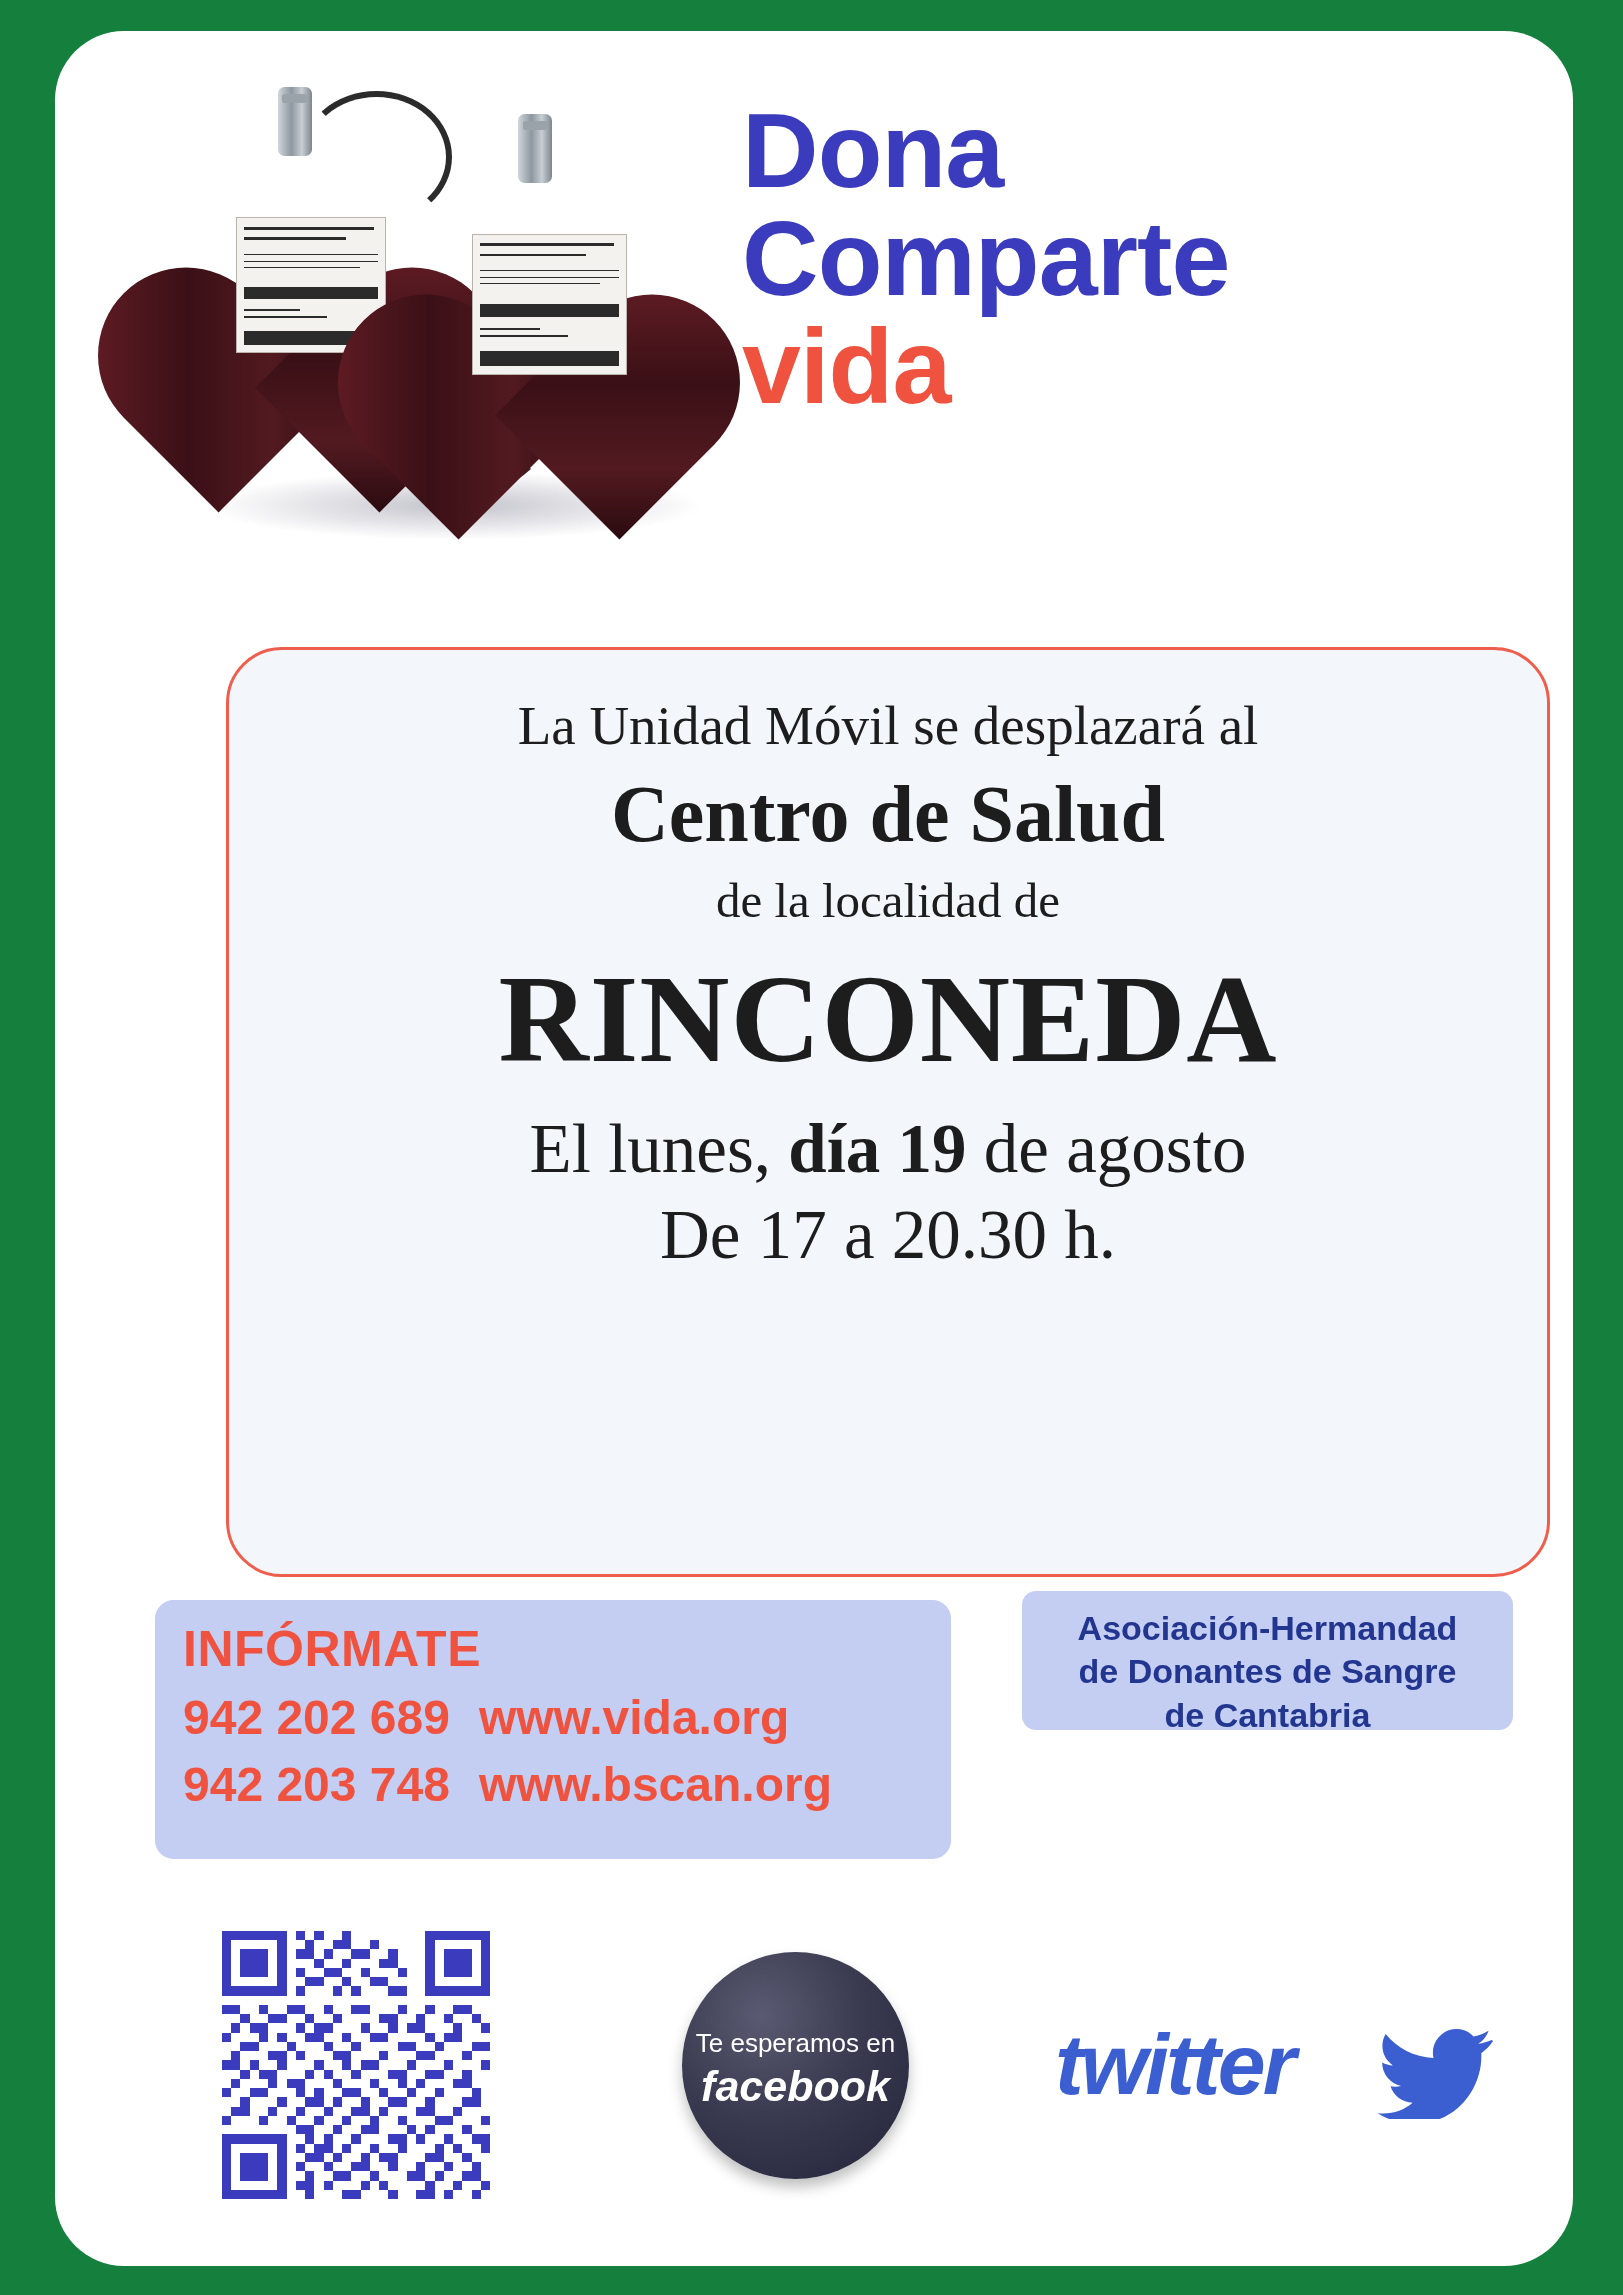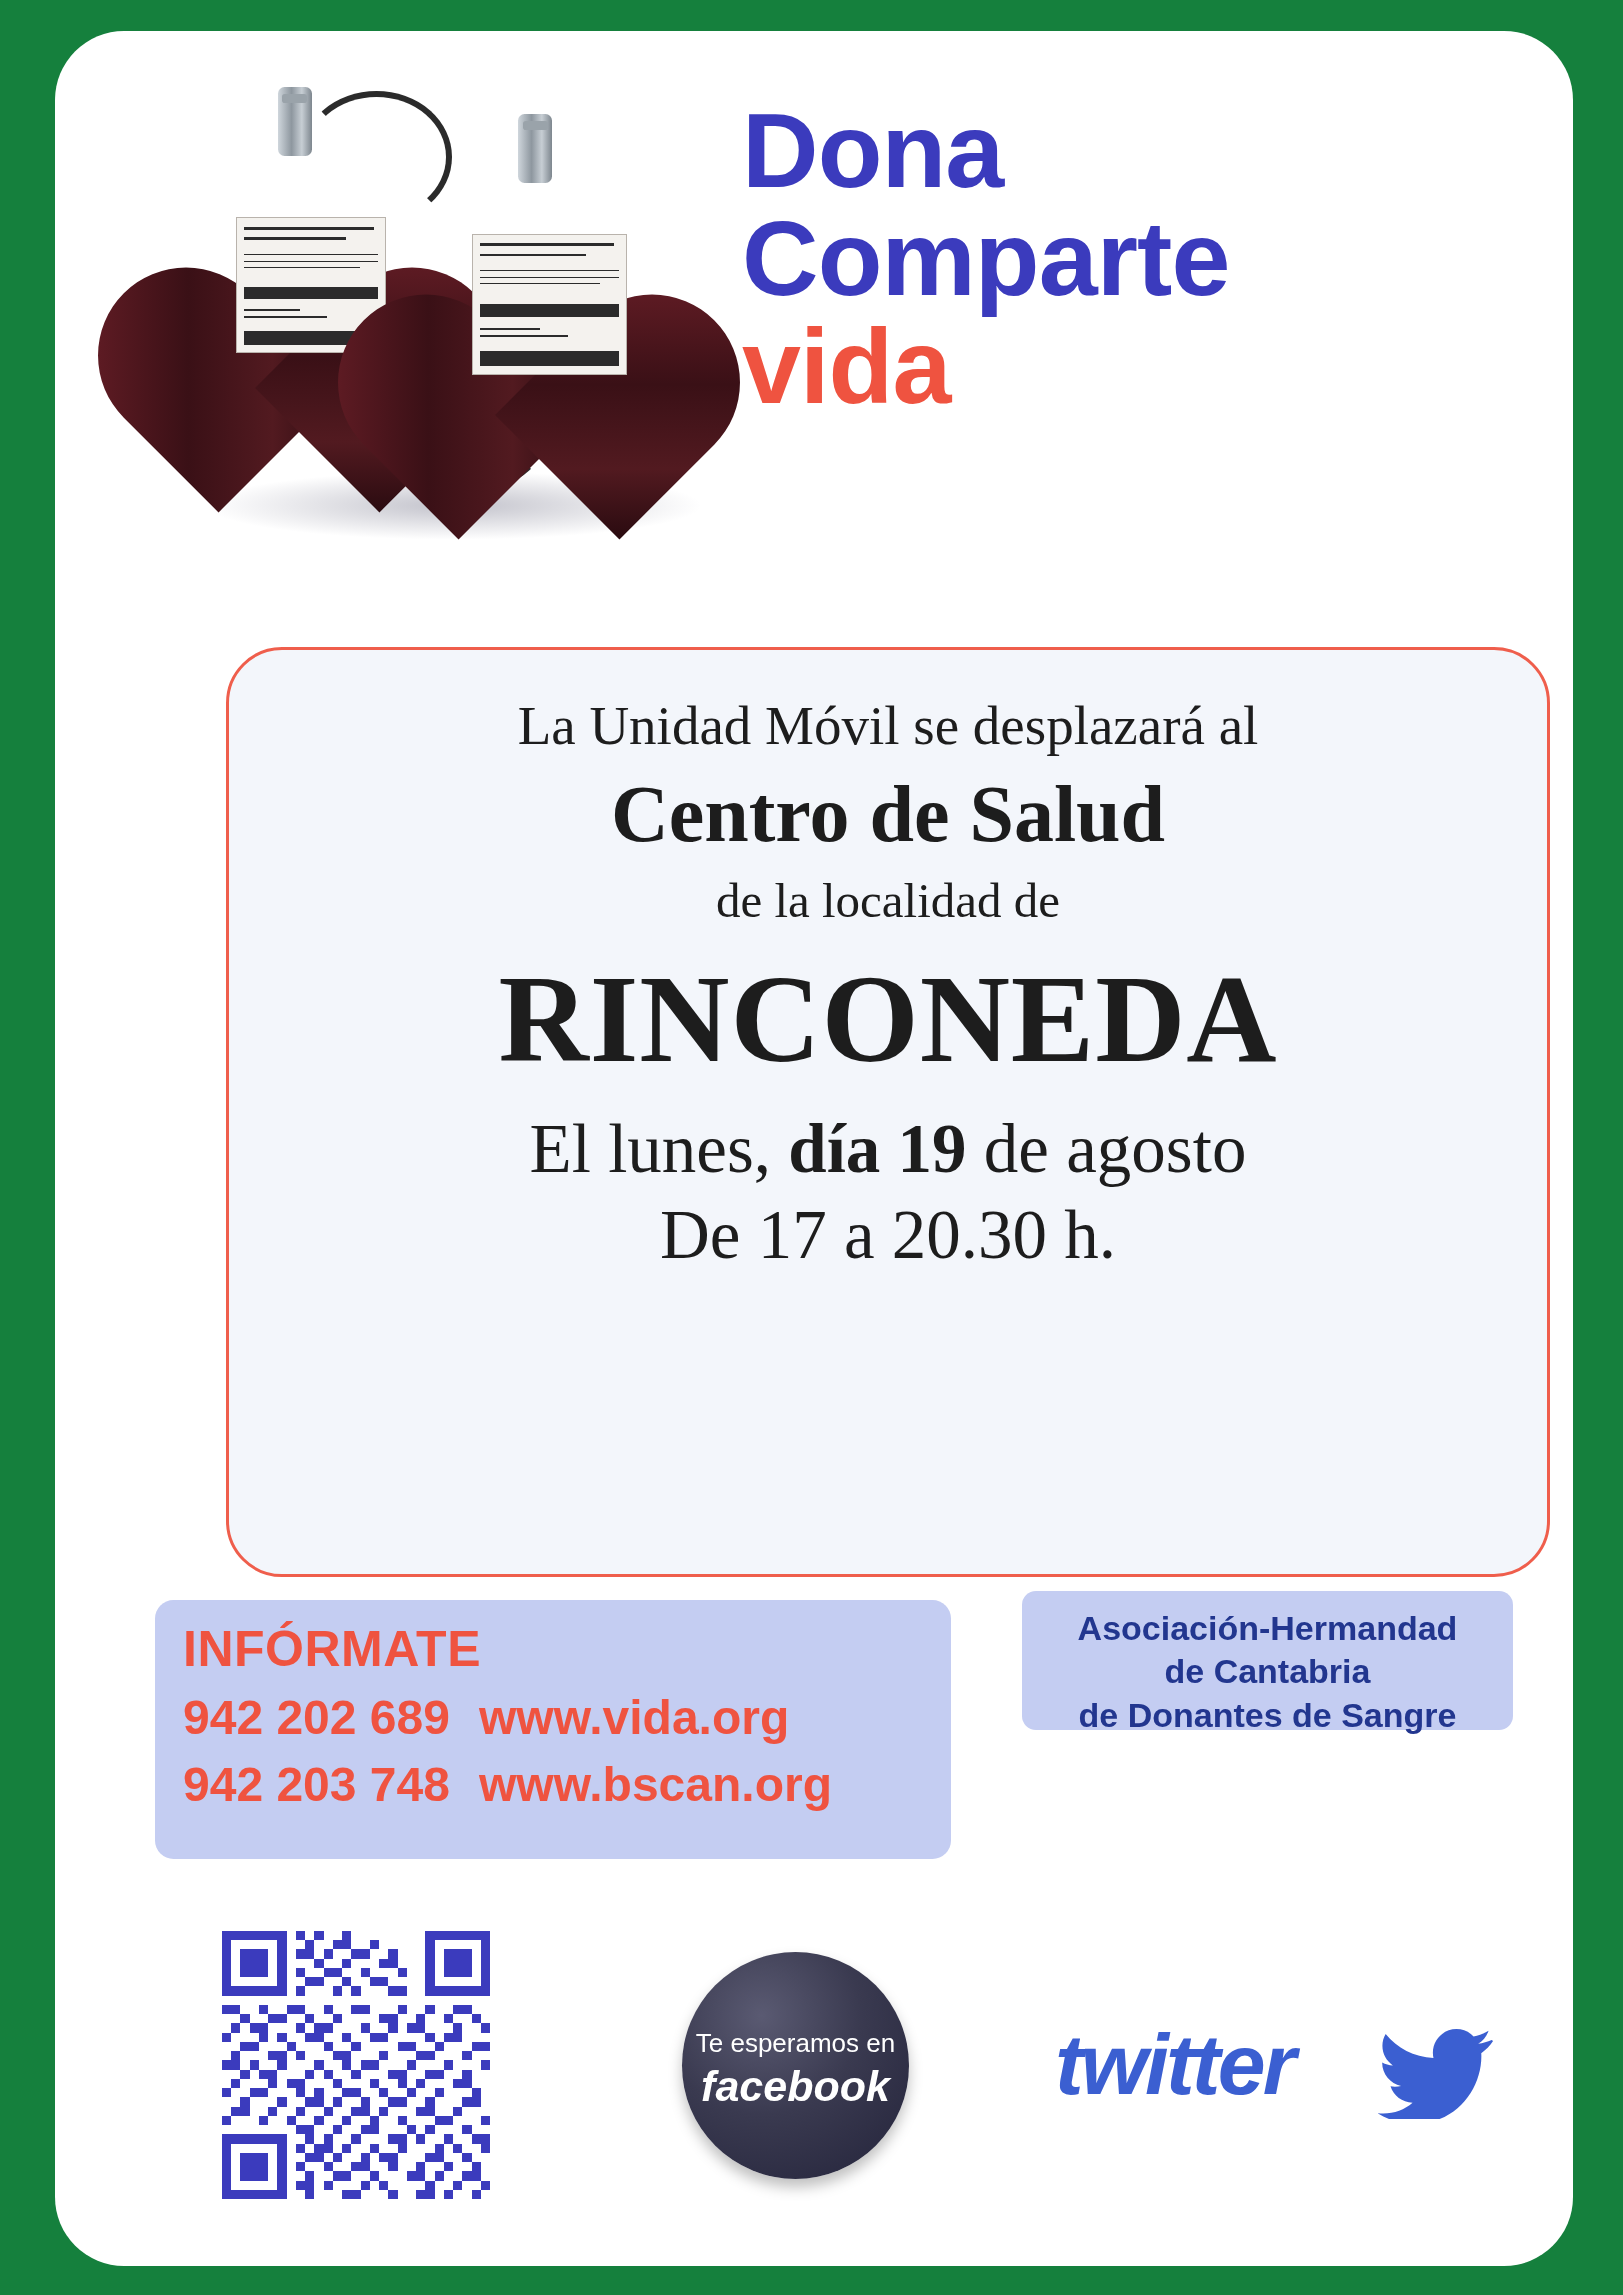--- a/index.html
+++ b/index.html
@@ -397,22 +397,22 @@
       <div class="row">
         <span class="phone">942 202 689</span><span>www.vida.org</span>
       </div>
       <div class="row">
         <span class="phone">942 203 748</span><span>www.bscan.org</span>
       </div>
     </div>
 
     <div class="assoc">
       <div>Asociación-Hermandad</div>
+      <div>de Donantes de Sangre</div>
       <div>de Cantabria</div>
-      <div>de Donantes de Sangre</div>
     </div>
 
 
     <div class="qr">
       <svg width="268" height="268" viewBox="0 0 29 29" shape-rendering="crispEdges" aria-hidden="true">
         <rect width="29" height="29" fill="#ffffff"></rect>
         <g fill="#3b3bbd">
           <rect x="0" y="0" width="7" height="1"></rect>
             <rect x="0" y="6" width="7" height="1"></rect>
           <rect x="0" y="0" width="1" height="7"></rect>

